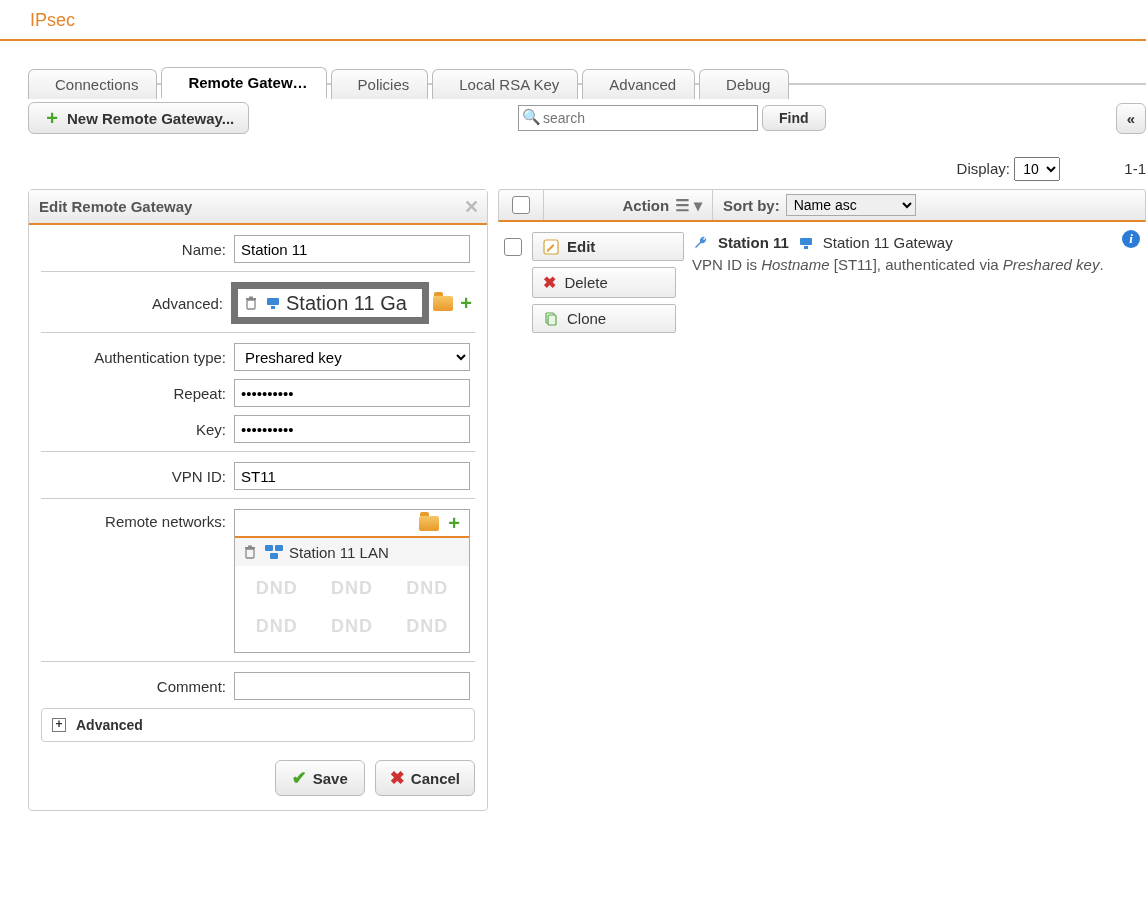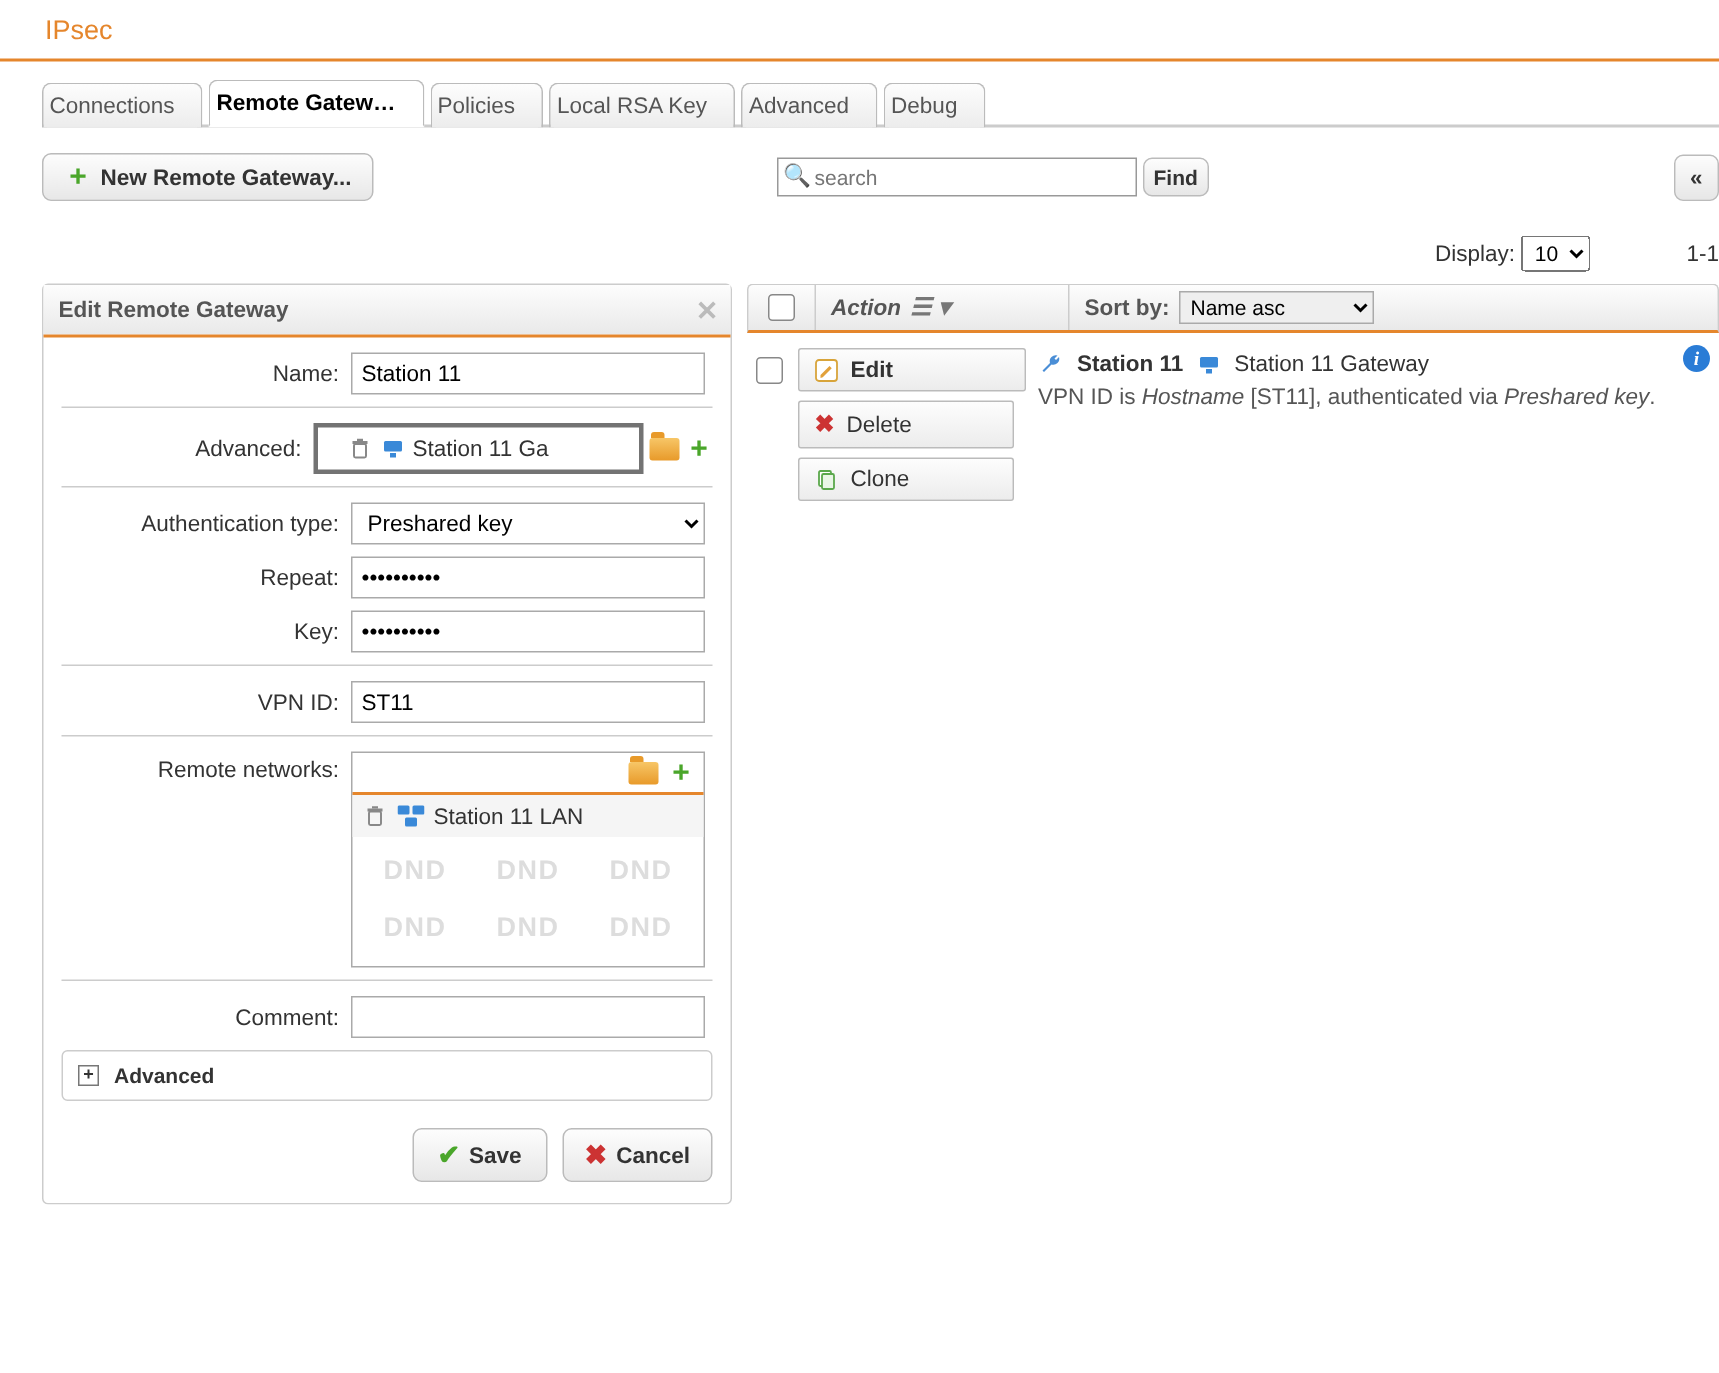--- a/index.html
+++ b/index.html
@@ -21,31 +21,31 @@
     padding: 10px 0 0 28px;
   }
   
   .tabs {
     display: flex;
     border-bottom: 2px solid #ccc;
     margin-bottom: 12px;
     align-items: flex-end;
   }
   .tab {
-    padding: 6px 18px 6px 4px;
+    padding: 6px 18px 6px 26px;
     border: 1px solid #bbb;
     border-bottom: none;
     border-radius: 6px 6px 0 0;
     background: linear-gradient(#fdfdfd, #ececec);
     margin-right: 4px;
     color: #555;
     font-size: 15px;
     cursor: pointer;
     position: relative;
-    top: 2px;
+    top: 16px;
   }
   .tab.active {
     background: #fff;
     color: #000;
     font-weight: bold;
     border-bottom: 2px solid #fff;
   }
   
   .toolbar-row {
     display:flex;
@@ -60,21 +60,21 @@
     gap: 6px;
     padding: 6px 14px;
     background: linear-gradient(#fdfdfd, #e7e7e7);
     border: 1px solid #bbb;
     border-radius: 6px;
     font-size: 15px;
     color: #333;
     cursor: pointer;
     font-weight: bold;
   }
-  .btn.small { padding: 4px 6px; font-size:14px; }
+  .btn.small { padding: 4px 16px; font-size:14px; }
   .search-box {
     position: absolute;
     left: 490px;
     display:flex;
     align-items:center;
   }
   .search-input {
     border: 1px solid #999;
     padding: 3px 4px 3px 24px;
     width: 210px;
@@ -167,31 +167,31 @@
   .sel {
     background:#fff;
   }
   hr.divider {
     border: none;
     border-top: 1px solid #ccc;
     margin: 6px 0 10px 0;
   }
   
   .obj-box {
-    border: 3px solid #737373;
+    border: 7px solid #737373;
     background: #fff;
-    padding: 3px 19px;
+    padding: 3px 4px;
     display:inline-flex;
     align-items:center;
     gap:4px;
     width: 176px;
     height: 22px;
     overflow:hidden;
     white-space:nowrap;
-    font-size:15px;
+    font-size:20px;
   }
   .icon-trash, .icon-host, .icon-folder, .icon-plus-green, .icon-net {
     display:inline-flex; align-items:center; justify-content:center;
     width:18px; height:18px;
   }
   .icon-trash svg, .icon-host svg, .icon-net svg { display:block; }
   .icon-folder {
     width:20px; height:15px;
     background: linear-gradient(#f7c667,#e89a2a);
     border-radius: 2px;
@@ -556,21 +556,21 @@
 
         </div>
       </div>
     </div>
 
     <div class="right-col">
       <div class="list-header">
         <div class="lh-section" style="width:24px; justify-content:center;">
           <span class="cbx-empty"></span>
         </div>
-        <div class="lh-section" style="flex:0 0 148px; justify-content:flex-start;font-style:italic;">
+        <div class="lh-section" style="flex:0 0 148px; justify-content:flex-end;">
           <span>Action</span>
           <span class="view-icon">☰ ▾</span>
         </div>
         <div class="lh-section" style="flex:1;">
           <span>Sort by:</span>
           <select>
             <option>Name asc</option>
           </select>
         </div>
       </div>

